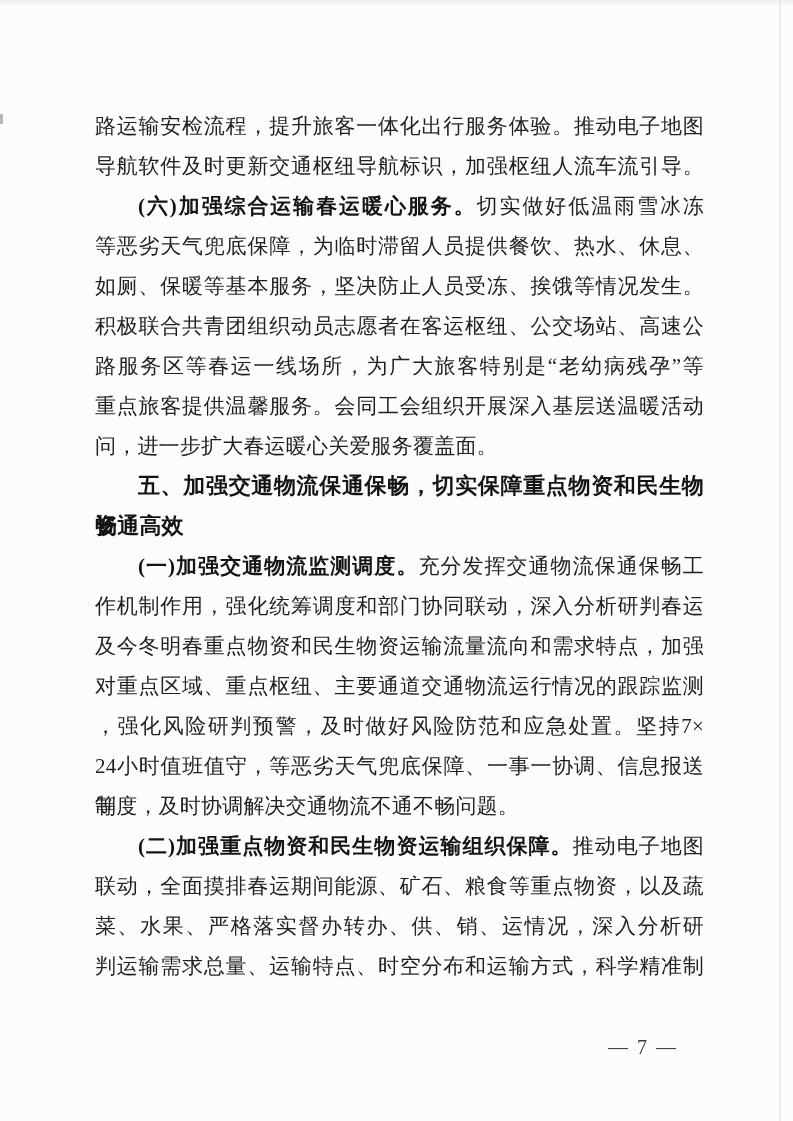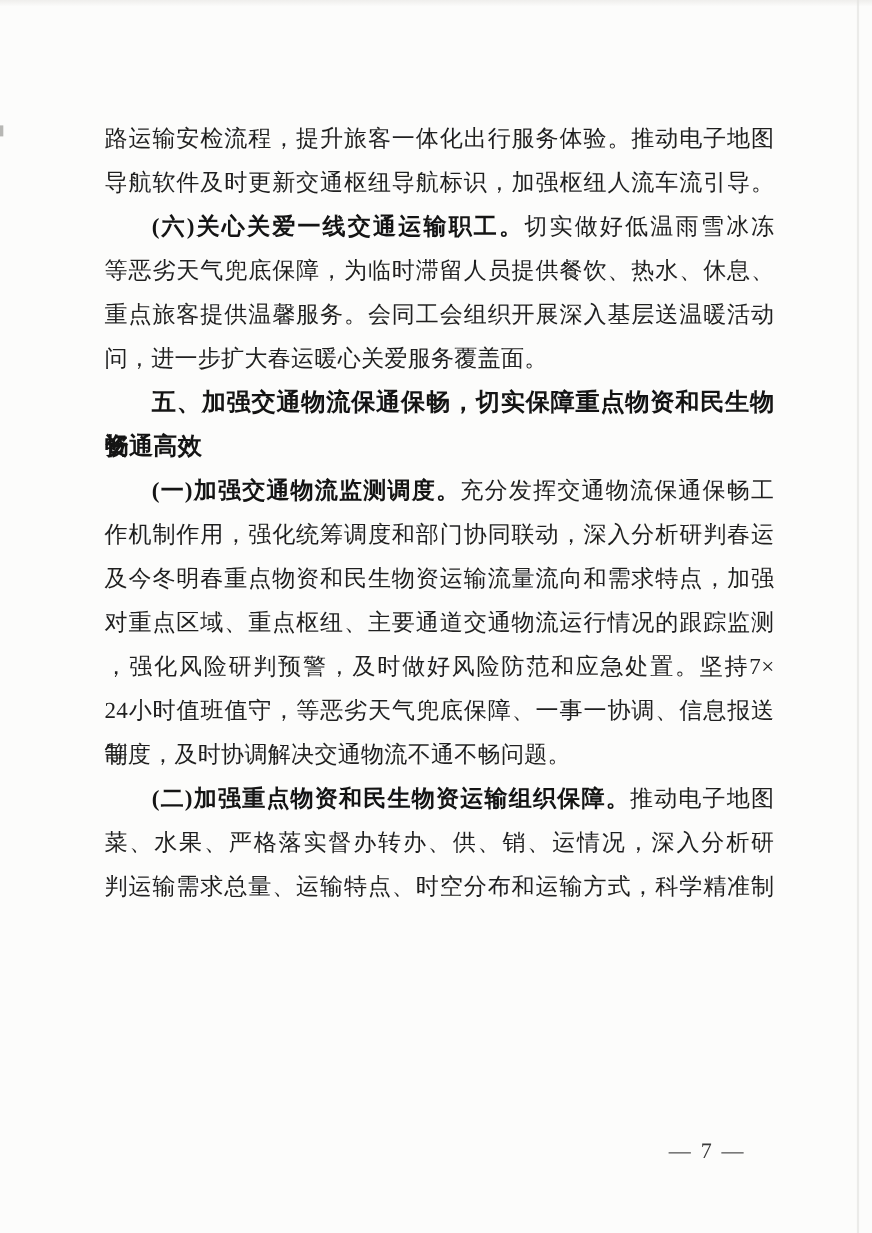--- a/index.html
+++ b/index.html
@@ -90,32 +90,36 @@
 <body>
 
 <div class="page">
   <div class="top-edge"></div>
   <div class="right-edge-line"></div>
   <div class="left-speck"></div>
 
   <div class="text-block" id="text-block">
       <div class="line fill"><span>路运输安检流程，提升旅客一体化出行服务体验。推动电子地图</span></div>
       <div class="line fill"><span>导航软件及时更新交通枢纽导航标识，加强枢纽人流车流引导。</span></div>
-      <div class="line fill indent"><span class="bold">(六)关心关爱一线交通运输职工。</span><span>切实做好低温雨雪冰冻</span></div>
+      <div class="line fill indent"><span class="bold">(六)加强综合运输春运暖心服务。</span><span>切实做好低温雨雪冰冻</span></div>
       <div class="line fill"><span>等恶劣天气兜底保障，为临时滞留人员提供餐饮、热水、休息、</span></div>
+      <div class="line fill"><span>如厕、保暖等基本服务，坚决防止人员受冻、挨饿等情况发生。</span></div>
+      <div class="line fill"><span>积极联合共青团组织动员志愿者在客运枢纽、公交场站、高速公</span></div>
+      <div class="line fill"><span>路服务区等春运一线场所，为广大旅客特别是“老幼病残孕”等</span></div>
       <div class="line fill"><span>重点旅客提供温馨服务。会同工会组织开展深入基层送温暖活动</span></div>
       <div class="line nofill"><span>问，进一步扩大春运暖心关爱服务覆盖面。</span></div>
       <div class="line fill indent hei"><span class="bold">五、加强交通物流保通保畅，切实保障重点物资和民生物资</span></div>
       <div class="line nofill hei"><span class="bold">畅通高效</span></div>
       <div class="line fill indent"><span class="bold">(一)加强交通物流监测调度。</span><span>充分发挥交通物流保通保畅工</span></div>
       <div class="line fill"><span>作机制作用，强化统筹调度和部门协同联动，深入分析研判春运</span></div>
       <div class="line fill"><span>及今冬明春重点物资和民生物资运输流量流向和需求特点，加强</span></div>
       <div class="line fill"><span>对重点区域、重点枢纽、主要通道交通物流运行情况的跟踪监测</span></div>
       <div class="line fill"><span>，强化风险研判预警，及时做好风险防范和应急处置。坚持7×</span></div>
       <div class="line fill"><span>24小时值班值守，等恶劣天气兜底保障、一事一协调、信息报送等</span></div>
       <div class="line nofill"><span>制度，及时协调解决交通物流不通不畅问题。</span></div>
       <div class="line fill indent"><span class="bold">(二)加强重点物资和民生物资运输组织保障。</span><span>推动电子地图</span></div>
+      <div class="line fill"><span>联动，全面摸排春运期间能源、矿石、粮食等重点物资，以及蔬</span></div>
       <div class="line fill"><span>菜、水果、严格落实督办转办、供、销、运情况，深入分析研</span></div>
       <div class="line fill"><span>判运输需求总量、运输特点、时空分布和运输方式，科学精准制</span></div>
     </div>
 
   <div class="page-number">— 7 —</div>
 </div>
 
 </body></html>

